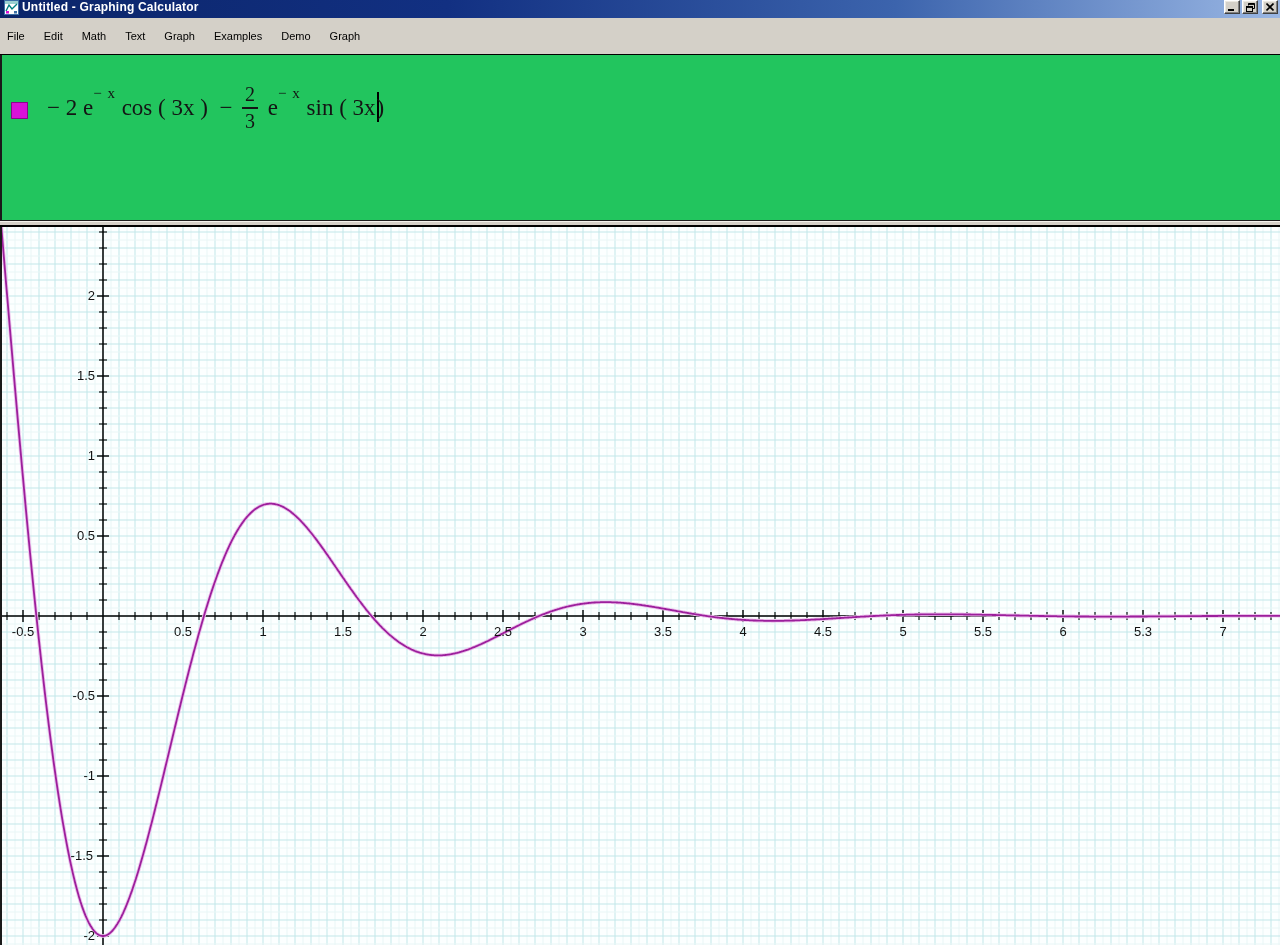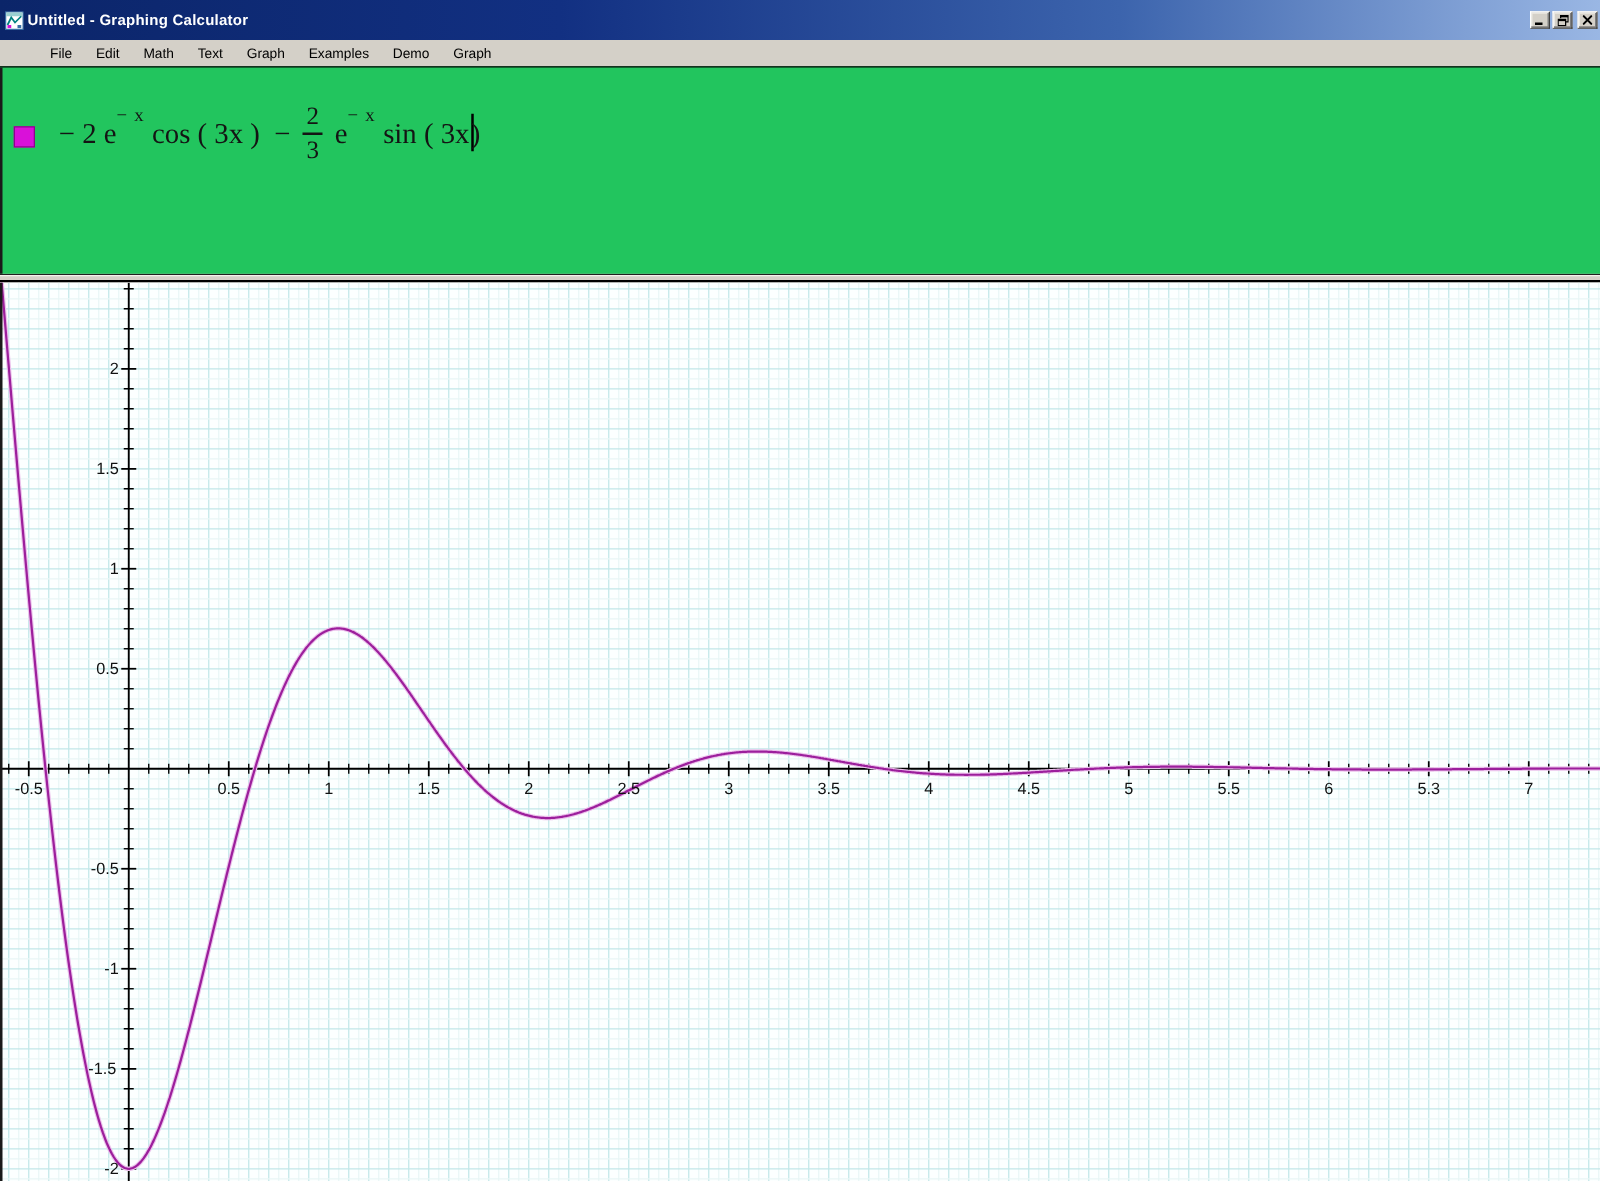--- a/index.html
+++ b/index.html
@@ -1,32 +1,32 @@
 <!DOCTYPE html>
 <html><head>
 <meta charset="utf-8">
 <style>
   * { box-sizing: border-box; margin: 0; padding: 0; }
   html,body { width:1280px; height:945px; overflow:hidden; background:#d4d0c8;
               font-family:"Liberation Sans", sans-serif; }
 
   
-  .titlebar { height:32px; display:flex; align-items:center; padding:0 2px;
+  .titlebar { height:18px; display:flex; align-items:flex-start; padding:0 2px;
     background:linear-gradient(90deg,#0b2569 0%,#123082 35%,#3c64ad 70%,#9ab7e4 100%); }
   .title-icon { width:15px; height:15px; margin:0 3px 0 2px; flex:0 0 auto; }
   .title-text { color:#fff; font-size:12px; font-weight:bold; flex:1; white-space:nowrap;
     letter-spacing:.2px; padding-bottom:1px; }
   .win-btns { display:flex; gap:2px; }
   .win-btn { width:16px; height:14px; background:#d4d0c8; display:flex; align-items:center;
     justify-content:center; border:1px solid; border-color:#ffffff #404040 #404040 #ffffff;
     box-shadow:inset -1px -1px 0 #808080, inset 1px 1px 0 #ece9e2; }
   .win-btn.close { margin-left:2px; }
 
   
-  .menubar { height:21px; background:#d4d0c8; display:flex; align-items:center; padding-left:1px;margin-left:33px; }
+  .menubar { height:36px; background:#d4d0c8; display:flex; align-items:center; padding-left:1px; }
   .menu-item { font-size:11px; color:#000; padding:3px 7px 3px 6px; margin-right:6px; cursor:default; }
 
   
   .formula-panel { height:166px; background:#22c55e; position:relative;
     border-top:1px solid #000; }
   .edge-left { position:absolute; left:0; top:0; bottom:0; width:2px; background:#1a1a1a; }
   .formula-row { position:absolute; left:11px; top:24px; height:62px; display:flex; align-items:center; }
   .legend-swatch { width:17px; height:17px; margin-right:19px; border:1px solid #8b068b; }
   .eq { font-family:"Liberation Serif", serif; font-size:23px; color:#141414; white-space:pre; }
   .eq sup { font-size:15px; position:relative; top:-9px; letter-spacing:1px; }

